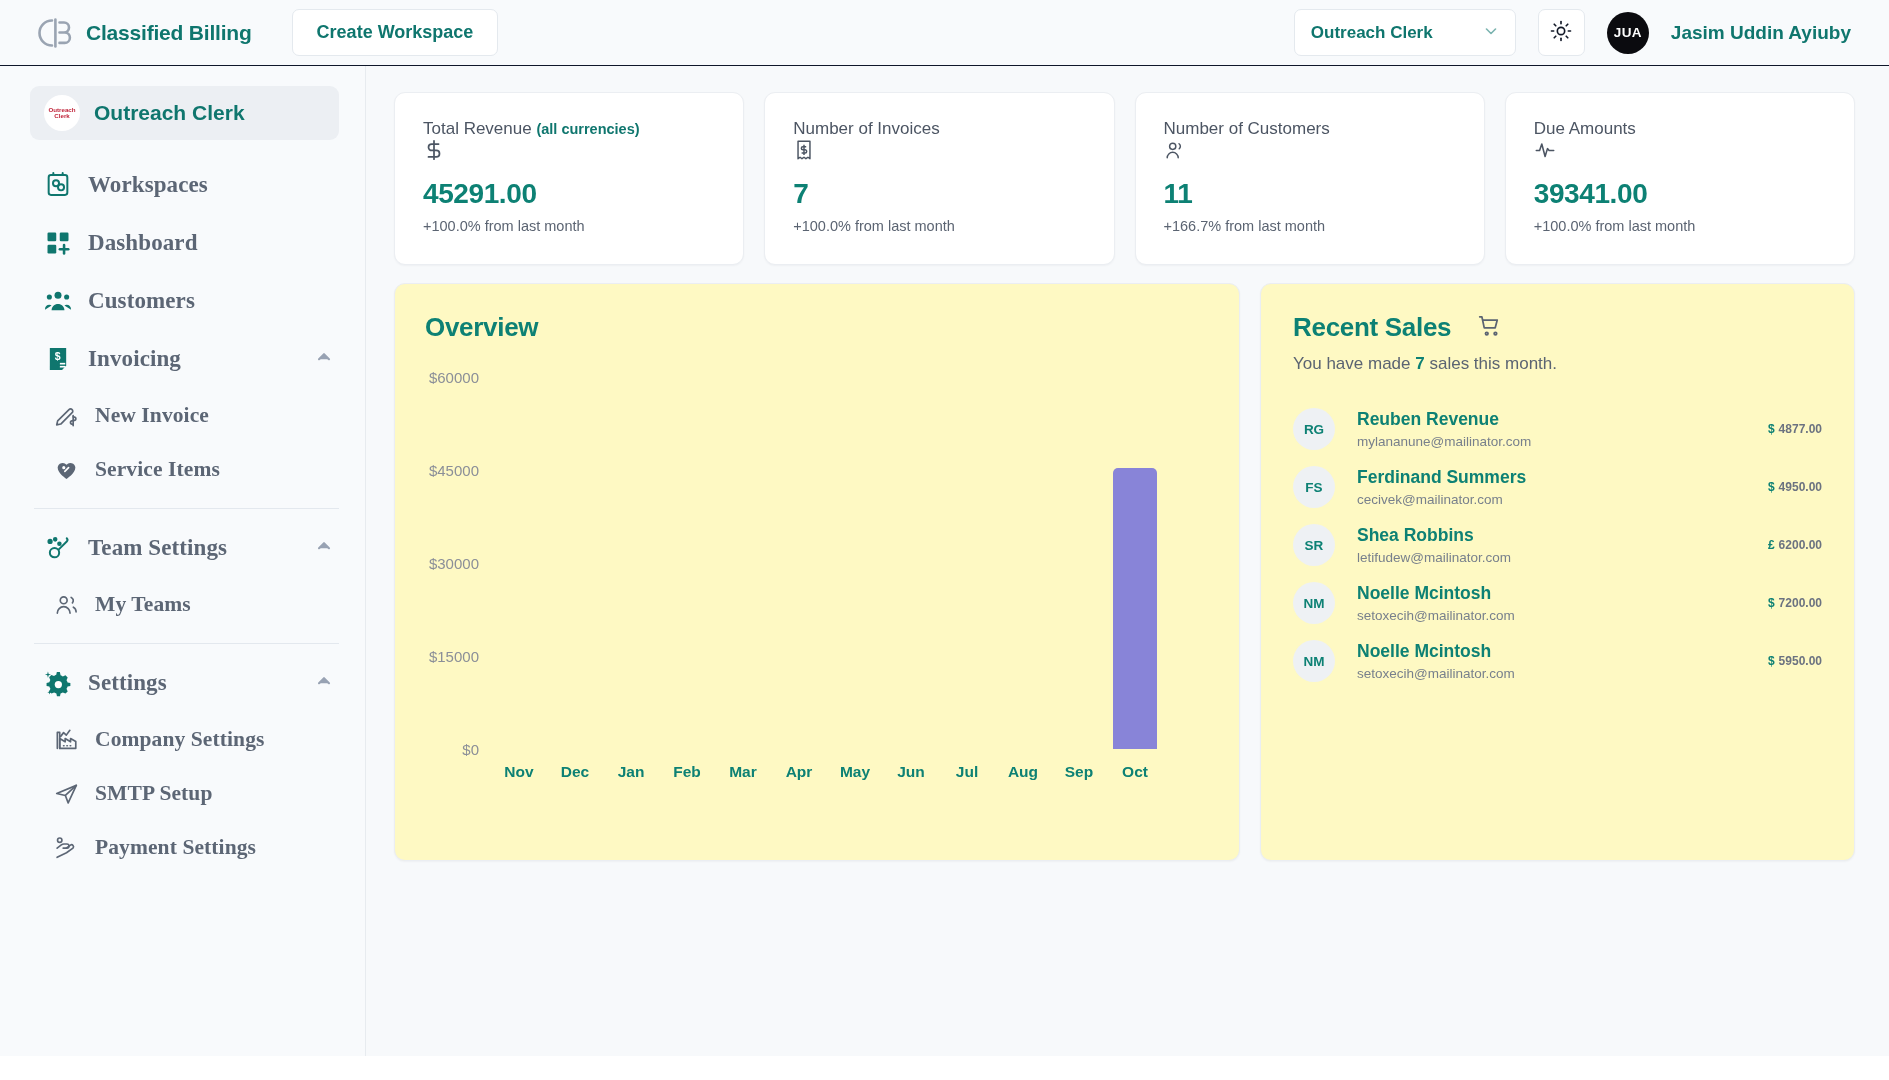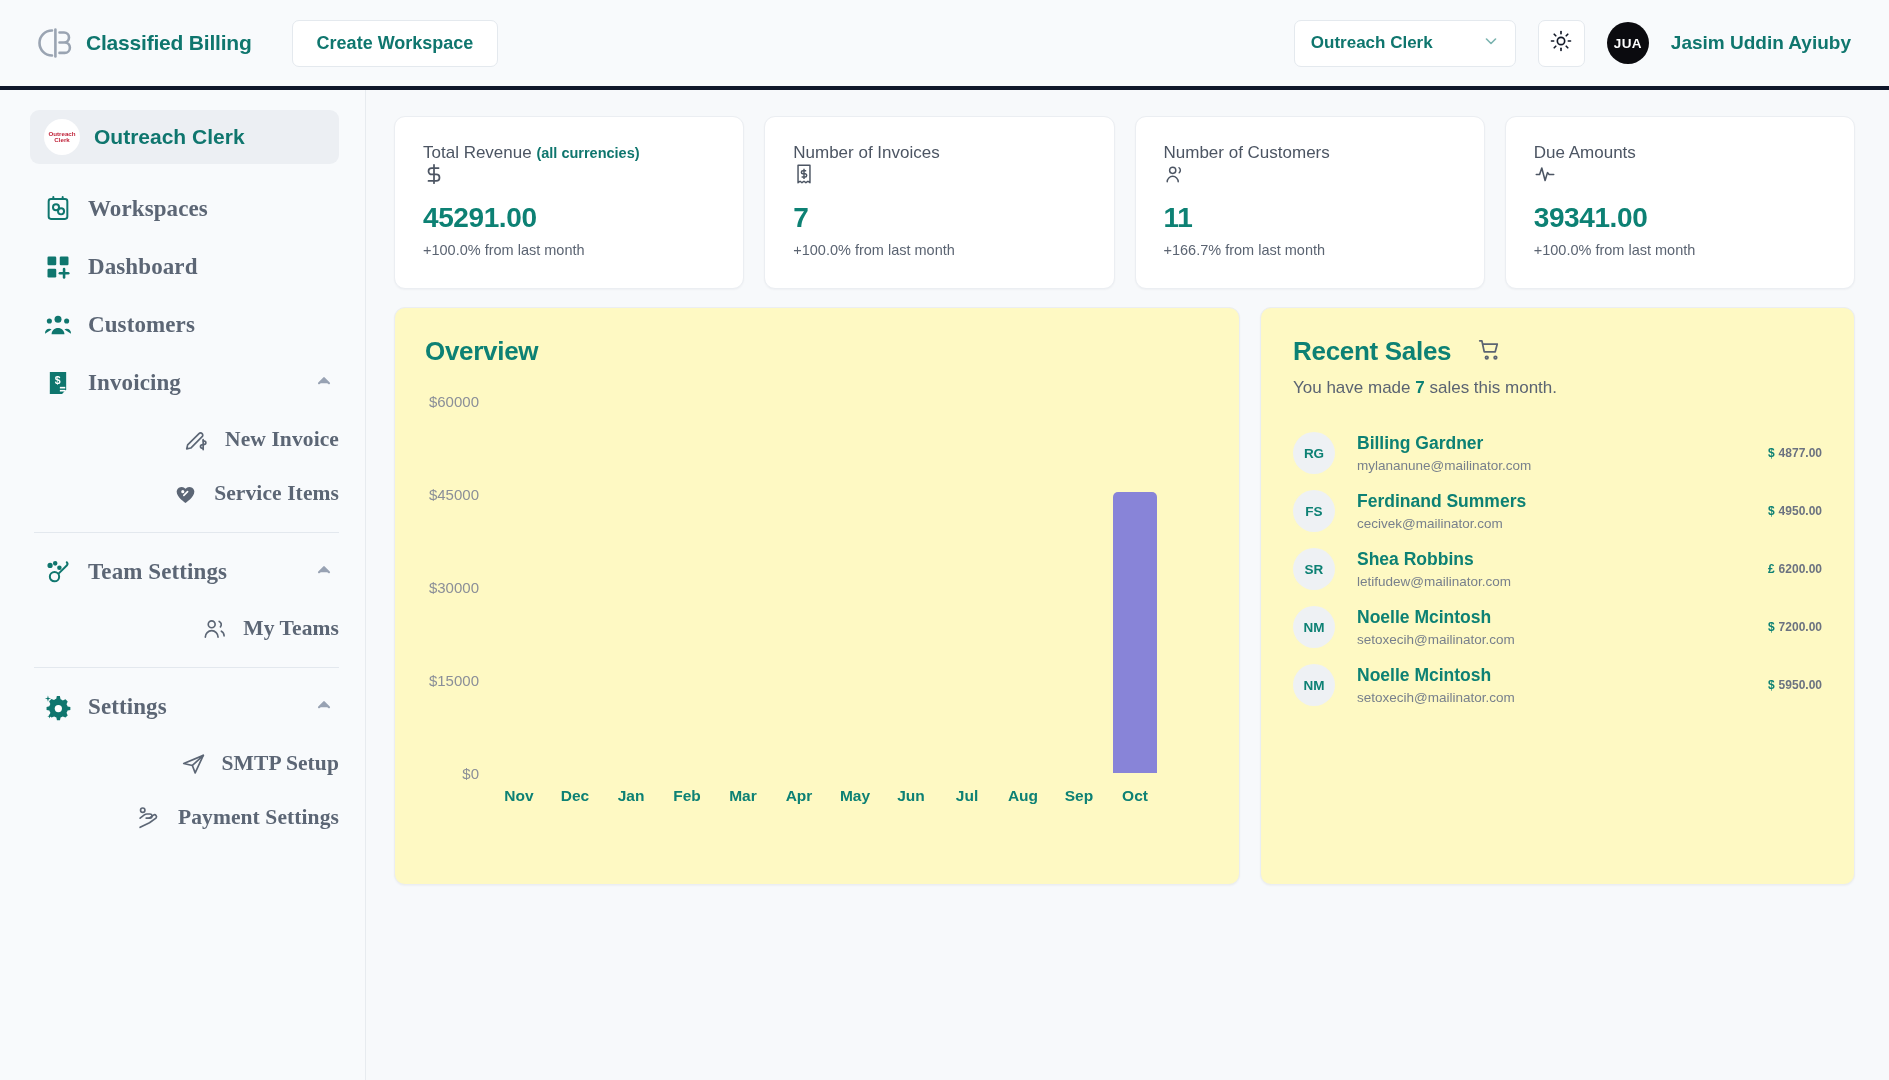--- a/index.html
+++ b/index.html
@@ -5,23 +5,23 @@
   * { box-sizing: border-box; margin: 0; padding: 0; }
   html, body {
     width: 1889px; height: 1080px;
     background: #ffffff;
     font-family: "Liberation Sans", sans-serif;
     overflow: hidden;
   }
 
   
   .topbar {
-    height: 90px;
+    height: 66px;
     background: #f8fafc;
-    border-bottom: 4px solid #0f172a;
+    border-bottom: 1px solid #0f172a;
     display: flex; align-items: center;
     padding: 0 38px 0 38px;
     position: relative;
   }
   .brand { display: flex; align-items: center; gap: 14px; }
   .brand-logo { width: 34px; height: 34px; display: block; }
   .brand-name {
     font-size: 21px; font-weight: bold; color: #0f766e;
     letter-spacing: -0.2px;
   }
@@ -106,21 +106,21 @@
     padding-left: 14px;
     cursor: pointer;
     position: relative;
   }
   .nav-item .ico { width: 28px; height: 28px; flex: none; display: block; }
   .nav-label {
     font-family: "Liberation Serif", serif;
     font-size: 23px; font-weight: bold; color: #5c6675;
     letter-spacing: .1px;
   }
-  .nav-item.sub { padding-left: 24px; height: 54px; justify-content: flex-end; }
+  .nav-item.sub { padding-left: 24px; height: 54px; }
   .nav-item.sub .ico { width: 25px; height: 25px; }
   .nav-item.sub .nav-label { font-size: 21.5px; }
   .caret { margin-left: auto; margin-right: 6px; }
   .divider { height: 1px; background: #e3e8ee; margin: 12px 0 10px 4px; }
 
   
   .main {
     flex: 1;
     background: #f7f9fb;
     padding: 26px 34px 0 28px;
@@ -353,20 +353,31 @@
               <path d="M2.8 4.2 3.4 2.2 4 4.2 6 4.8 4 5.4 3.4 7.4 2.8 5.4 .8 4.8z" fill="#0f766e"></path>
               <path d="M4.2 19.4 4.7 18l.5 1.4 1.4.5-1.4.5-.5 1.4-.5-1.4-1.4-.5z" fill="#0f766e"></path>
             </svg></span>
           <span class="nav-label">Settings</span>
           <span class="caret"><svg width="18" height="18" viewBox="0 0 18 18" fill="none">
               <path d="M4 11.2 9 6.2 14 11.2" stroke="#98a2b3" stroke-width="2.1" stroke-linecap="round" stroke-linejoin="round" fill="#98a2b3"></path>
             </svg></span>
         </div>
         <div class="nav-item sub">
           <span class="ico"><svg viewBox="0 0 24 24" stroke="#5c6675" stroke-width="1.6" fill="none" stroke-linecap="round" stroke-linejoin="round">
+              <path d="M3.2 20.5V5.2h2.3v15.3"></path>
+              <path d="M5.5 20.5V11l5.2 3.2V11l5.2 3.2V11l5 3V20.5z"></path>
+              <line x1="9.2" y1="18" x2="9.6" y2="18"></line>
+              <line x1="12.4" y1="18" x2="12.8" y2="18"></line>
+              <line x1="15.6" y1="18" x2="16" y2="18"></line>
+              <path d="M6.4 9 9.2 5.4l2.6 2.4 3.4-4.6" stroke="#5c6675"></path>
+            </svg></span>
+          <span class="nav-label">Company Settings</span>
+        </div>
+        <div class="nav-item sub">
+          <span class="ico"><svg viewBox="0 0 24 24" stroke="#5c6675" stroke-width="1.6" fill="none" stroke-linecap="round" stroke-linejoin="round">
               <path d="M2.6 12 21.4 4.2 13.6 21l-2.7-7.1z"></path>
               <path d="M10.9 13.9 21.4 4.2"></path>
             </svg></span>
           <span class="nav-label">SMTP Setup</span>
         </div>
         <div class="nav-item sub">
           <span class="ico"><svg viewBox="0 0 24 24" stroke="#5c6675" stroke-width="1.6" fill="none" stroke-linecap="round" stroke-linejoin="round">
               <circle cx="5.5" cy="5" r="2.1"></circle>
               <path d="M3 21.4 12 17l6.2-4.4a1.9 1.9 0 0 0-2.4-2.9l-4 2.9"></path>
               <path d="M8.8 12.6h3.6a2 2 0 0 0 0-4H9.6c-1 0-1.8.3-2.6.9L3 12.6"></path>
@@ -512,21 +523,21 @@
             </svg>
           </span>
         </div>
         <div class="sales-sub">
           <span>You have made </span><b>7</b><span> sales this month.</span>
         </div>
         <div class="sales-list" id="sales-list">
             <div class="sale-row">
               <div class="sale-av">RG</div>
      <div class="sale-meta">
-       <div class="sale-name">Billing Gardner</div>
+       <div class="sale-name">Reuben Revenue</div>
        <div class="sale-mail">mylananune@mailinator.com</div>
      </div>
      <div class="sale-amt">
        <span class="cur">$</span><span>4877.00</span>
      </div>
             </div>
             <div class="sale-row">
               <div class="sale-av">FS</div>
      <div class="sale-meta">
        <div class="sale-name">Ferdinand Summers</div>

